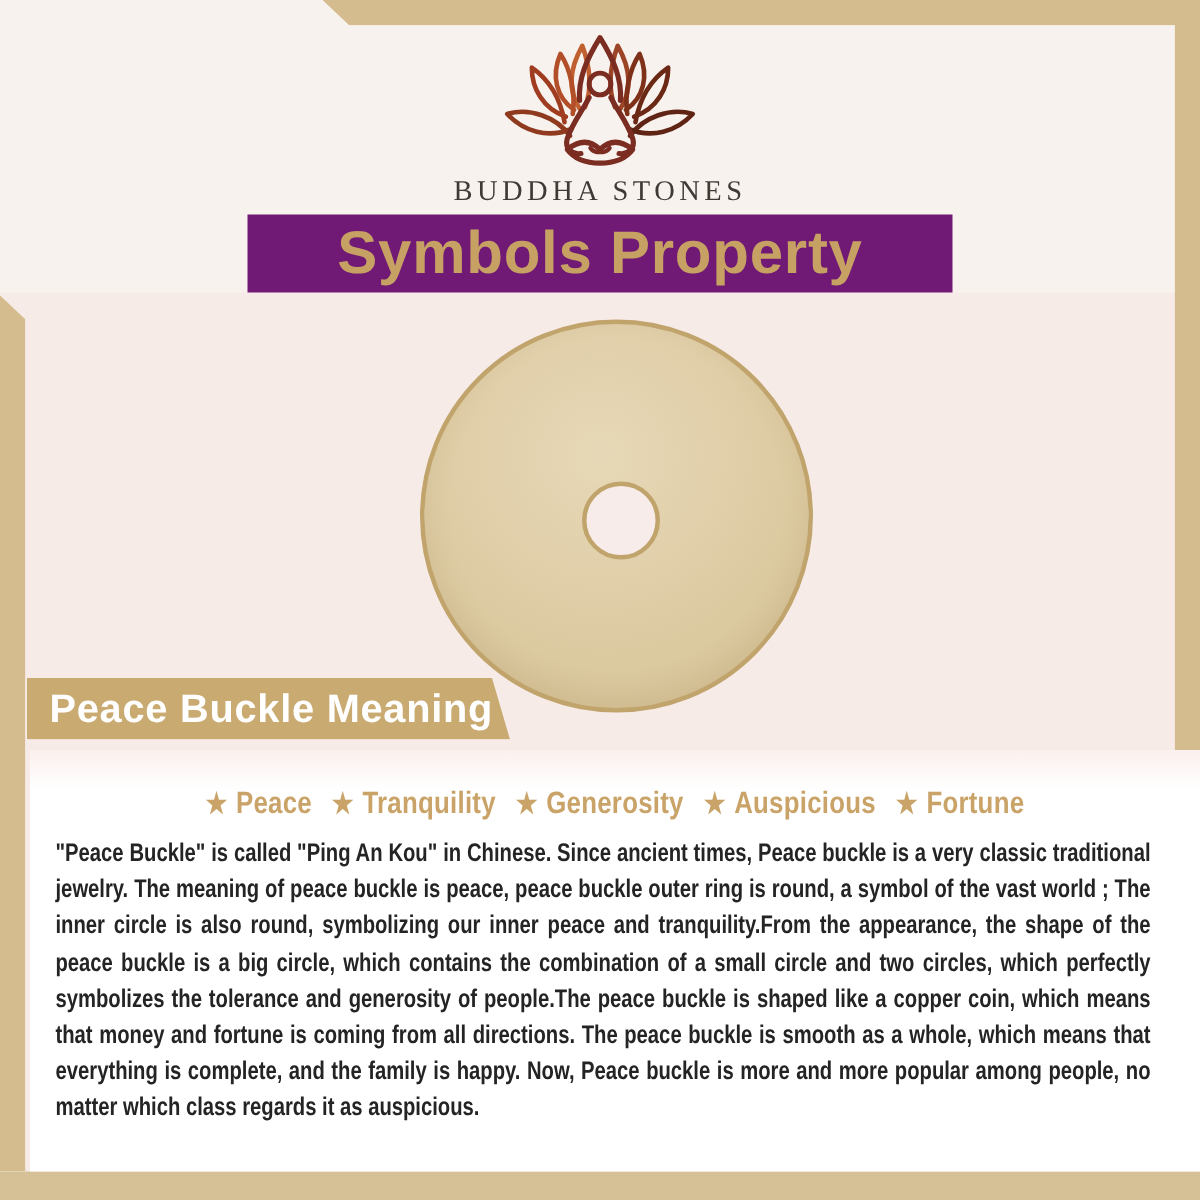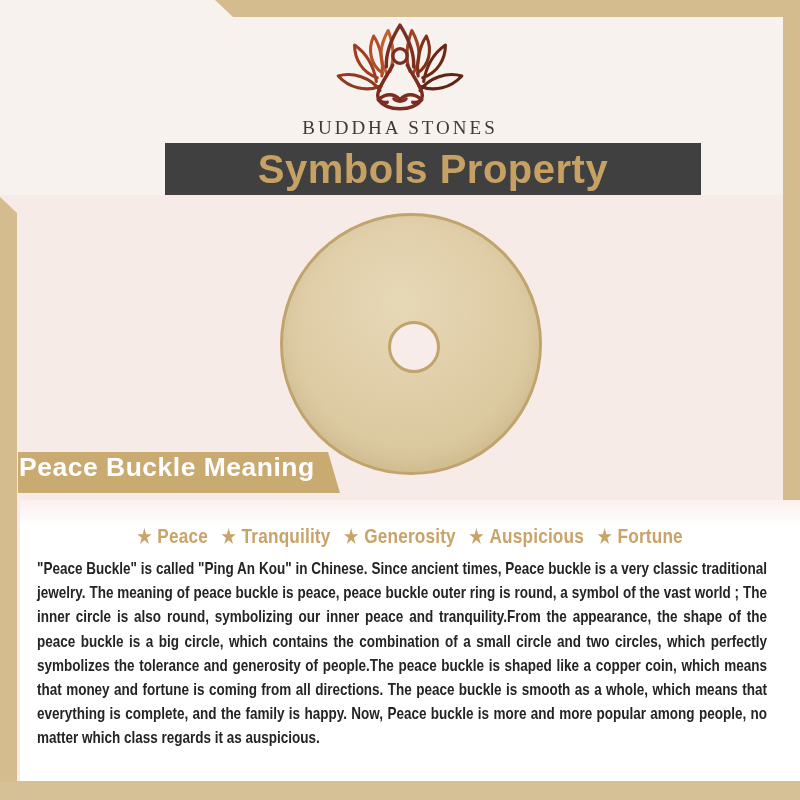--- a/index.html
+++ b/index.html
@@ -16,34 +16,34 @@
     clip-path:polygon(0 0,100% 0,100% 100%,0 calc(100% - 23px));}
   .gf-left{left:0;top:197px;width:17px;height:584px;
     clip-path:polygon(0 0,100% 16px,100% 100%,0 100%);}
   .gf-bottom{left:0;top:781px;width:800px;height:19px;background:#d6c096;}
   
   .logo{position:absolute;left:295px;top:16px;width:210px;text-align:center;}
   .logo svg{display:block;margin:0 auto;}
   .brand{margin-top:1px;font-family:"Liberation Serif",serif;font-size:19px;
     letter-spacing:3px;color:#403a35;white-space:nowrap;}
   
-  .banner{position:absolute;left:165px;top:143px;width:536px;height:52px;background:#404040;
+  .banner{position:absolute;left:165px;top:143px;width:470px;height:52px;background:#701a75;
     display:flex;align-items:center;justify-content:center;}
   .banner h1{margin:0;font-size:40px;font-weight:700;color:#c7a164;letter-spacing:.5px;}
   
   .disc{position:absolute;left:280px;top:213px;width:262px;height:262px;border-radius:50%;
     box-sizing:border-box;border:3px solid #c0a46c;
     background:radial-gradient(circle at 46% 34%,#e7d8b7 0%,#ddcba3 55%,#d4c194 100%);
     box-shadow:inset 0 -8px 16px rgba(160,130,80,.15);}
   .hole{position:absolute;left:105px;top:105px;width:52px;height:52px;border-radius:50%;
     box-sizing:border-box;border:3px solid #c0a46c;background:#f7ece9;}
   
   .ribbon{position:absolute;left:18px;top:452px;width:322px;height:41px;background:#c9aa71;
     clip-path:polygon(0 0,calc(100% - 12px) 0,100% 100%,0 100%);
-    display:flex;padding-left:1px;box-sizing:border-box;}
+    display:flex;align-items:center;padding-left:15px;box-sizing:border-box;}
   .ribbon span{font-size:26.5px;font-weight:700;color:#ffffff;letter-spacing:.5px;white-space:nowrap;}
   
   .panel{position:absolute;left:20px;top:500px;width:780px;height:281px;
     background:linear-gradient(180deg,#fbf0ee 0,#ffffff 26px);}
   .stars{margin-top:24px;display:flex;justify-content:center;align-items:center;
     column-gap:16px;transform:scaleX(0.84);font-weight:700;color:#c9a368;white-space:nowrap;}
   .prop{display:flex;align-items:center;column-gap:7px;}
   .prop .star{font-size:19px;}
   .prop .plabel{font-size:20.5px;letter-spacing:.2px;}
   .desc{margin:9px 0 0 17px;width:920px;transform:scaleX(0.7935);transform-origin:0 0;

